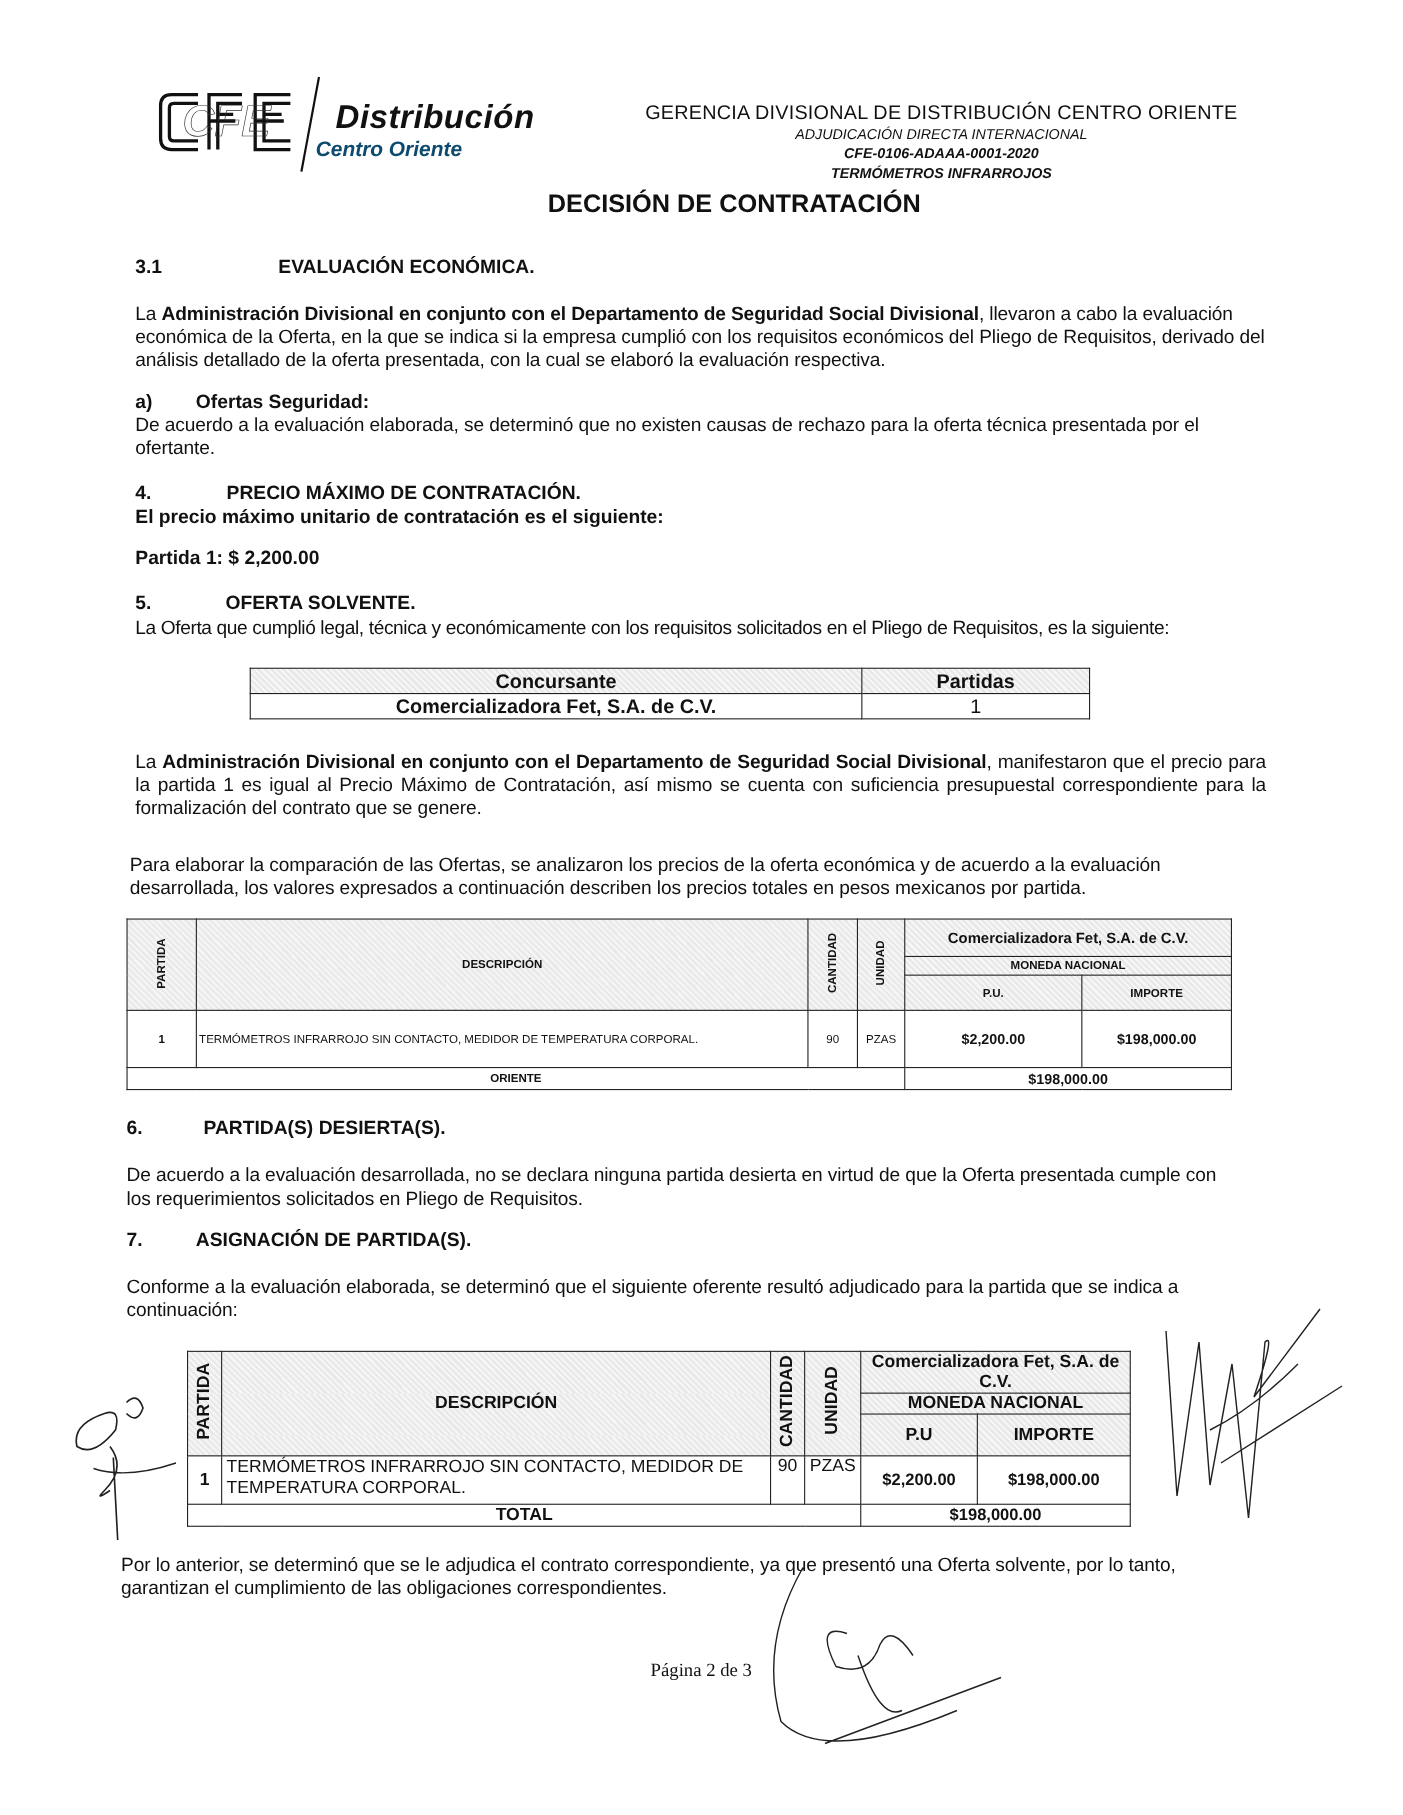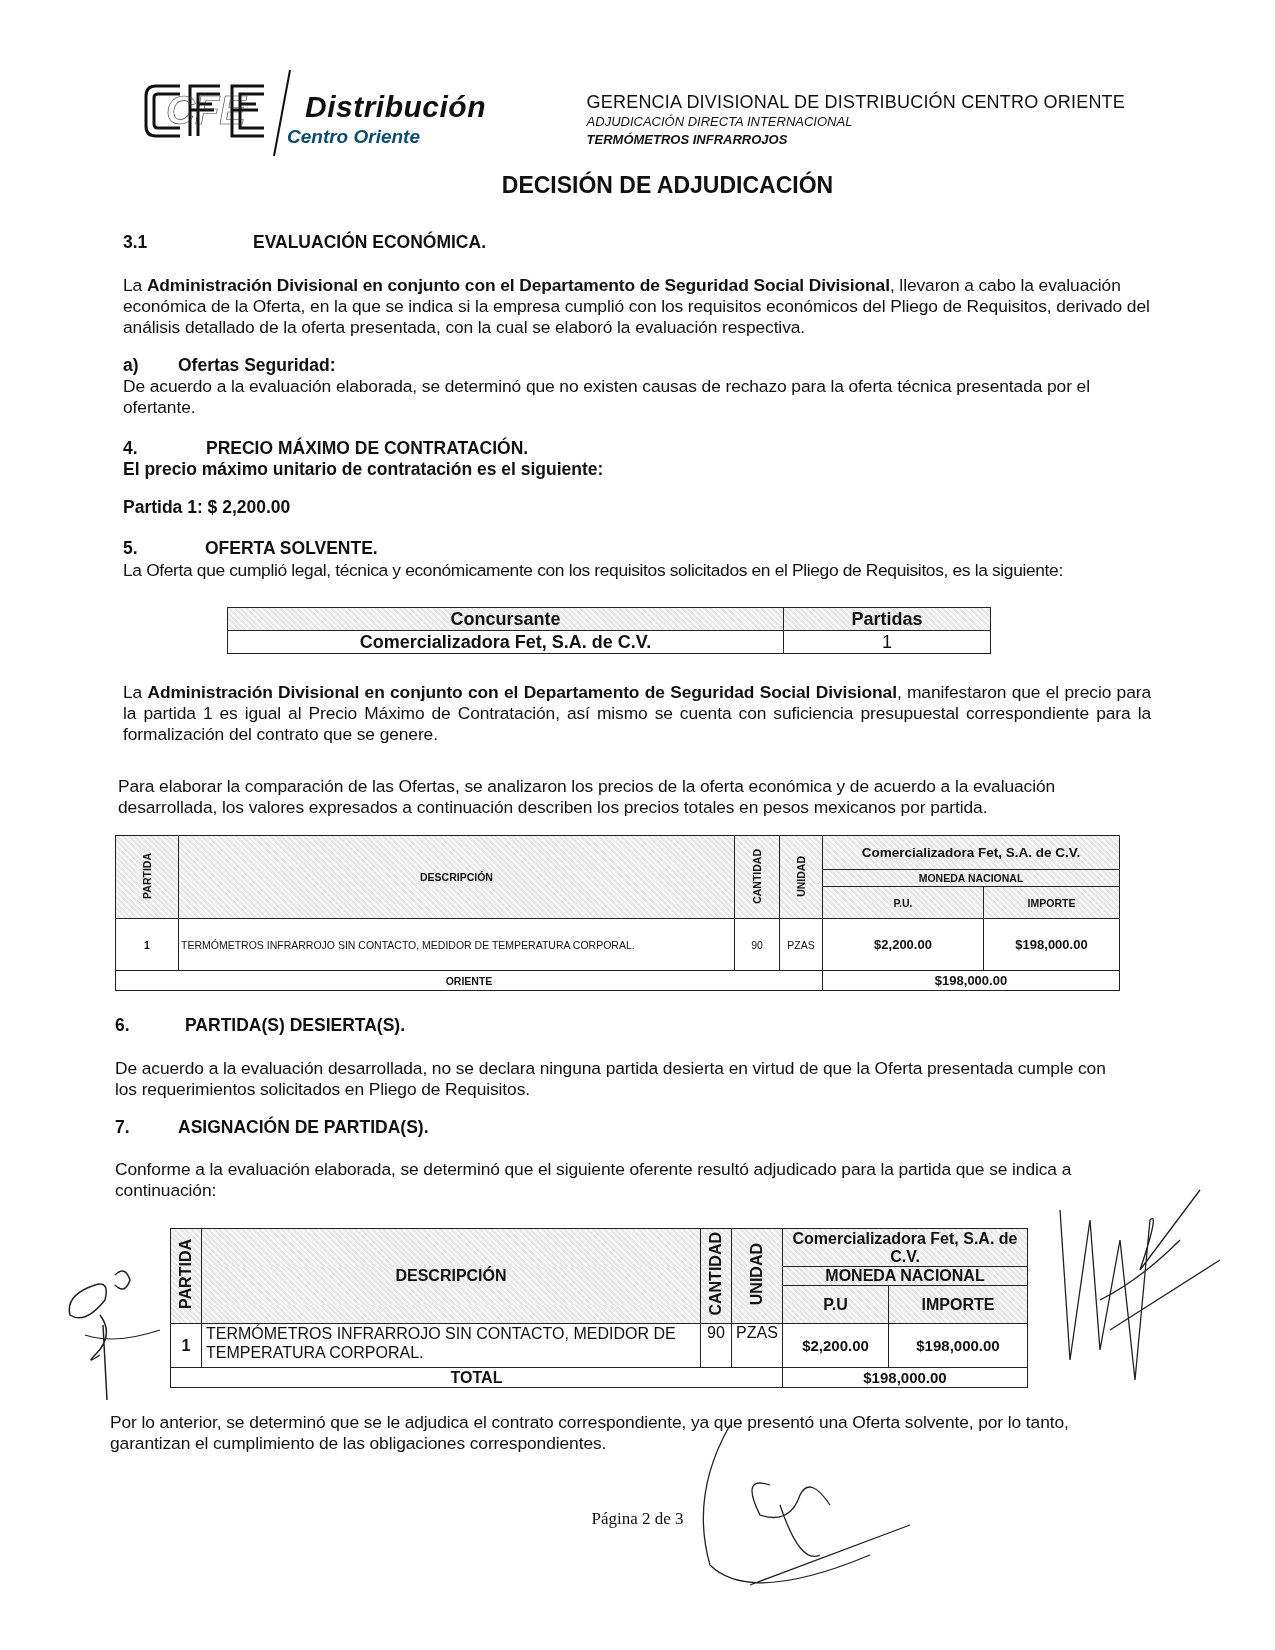--- a/index.html
+++ b/index.html
@@ -3,21 +3,21 @@
 <meta charset="utf-8">
 <style>
   html, body { margin:0; padding:0; background:#ffffff; }
   body { width:1275px; height:1650px; position:relative; overflow:hidden; color:#111; font-family:"Liberation Sans", sans-serif; }
   .abs { position:absolute; }
   
   .logo-cfe { left:142px; top:80px; width:128px; height:62px; }
   .logo-slash { left:270px; top:68px; width:24px; height:90px; }
   .logo-dist { left:305px; top:90px; font-size:30px; font-weight:bold; font-style:italic; letter-spacing:0.5px; }
   .logo-co { left:287px; top:126px; font-size:19px; font-weight:bold; font-style:italic; color:#0c4a6e; }
-  .hdr-right { right:150px; top:92px; text-align:left; }
+  .hdr-right { right:150px; top:92px; text-align:center; }
   .hdr-right .l1 { font-size:18px; letter-spacing:0.2px; }
   .hdr-right .l2, .hdr-right .l3, .hdr-right .l4 { font-size:13px; font-style:italic; line-height:18px; }
   .hdr-right .l3, .hdr-right .l4 { font-weight:bold; }
   .doc-title { left:0; width:1275px; top:172px; text-align:center; font-size:23px; font-weight:bold; padding-left:60px; box-sizing:border-box; }
   
   .txt { font-size:17.4px; line-height:21px; letter-spacing:-0.1px; }
   .para { left:123px; width:1040px; }
   .h { font-size:17.5px; font-weight:bold; }
   b { font-weight:bold;margin-top:44px; }
   
@@ -48,23 +48,24 @@
 </svg>
 <svg class="abs logo-slash" viewBox="0 0 24 90">
     <line x1="20" y1="2" x2="4" y2="88" stroke="#111" stroke-width="2"></line>
   </svg>
 <div class="abs logo-dist">Distribución</div>
 <div class="abs logo-co">Centro Oriente</div>
 
 <div class="abs hdr-right">
   <div class="l1">GERENCIA DIVISIONAL DE DISTRIBUCIÓN CENTRO ORIENTE</div>
   <div class="l2">ADJUDICACIÓN DIRECTA INTERNACIONAL</div>
+  <div class="l3">CFE-0106-ADAAA-0001-2020</div>
   <div class="l4">TERMÓMETROS INFRARROJOS</div>
 </div>
-<div class="abs doc-title">DECISIÓN DE ADJUDICACIÓN</div>
+<div class="abs doc-title">DECISIÓN DE CONTRATACIÓN</div>
 
 <div class="abs h" style="left:123px; top:232px;">3.1</div>
 <div class="abs h" style="left:253px; top:232px;">EVALUACIÓN ECONÓMICA.</div>
 <div class="abs txt para" style="top:275px;">
   <span>La </span><b>Administración Divisional en conjunto con el Departamento de Seguridad Social Divisional</b><span>, llevaron a cabo la evaluación económica de la Oferta, en la que se indica si la empresa cumplió con los requisitos económicos del Pliego de Requisitos, derivado del análisis detallado de la oferta presentada, con la cual se elaboró la evaluación respectiva.</span>
 </div>
 <div class="abs h" style="left:123px; top:355px;">a)</div>
 <div class="abs h" style="left:178px; top:355px;">Ofertas Seguridad:</div>
 <div class="abs txt para" style="top:376px;">De acuerdo a la evaluación elaborada, se determinó que no existen causas de rechazo para la oferta técnica presentada por el ofertante.</div>
 

